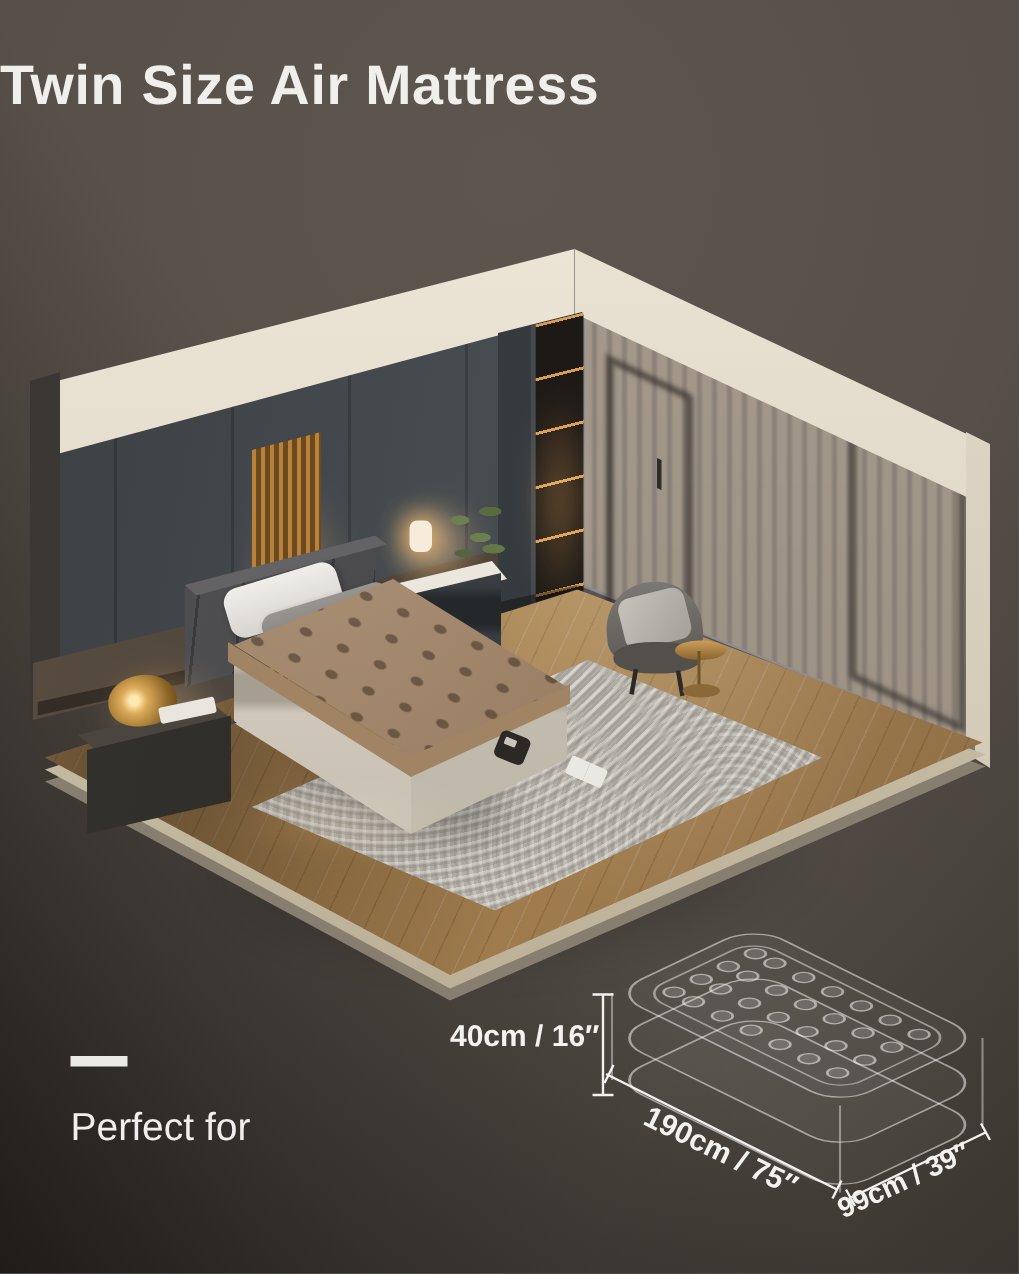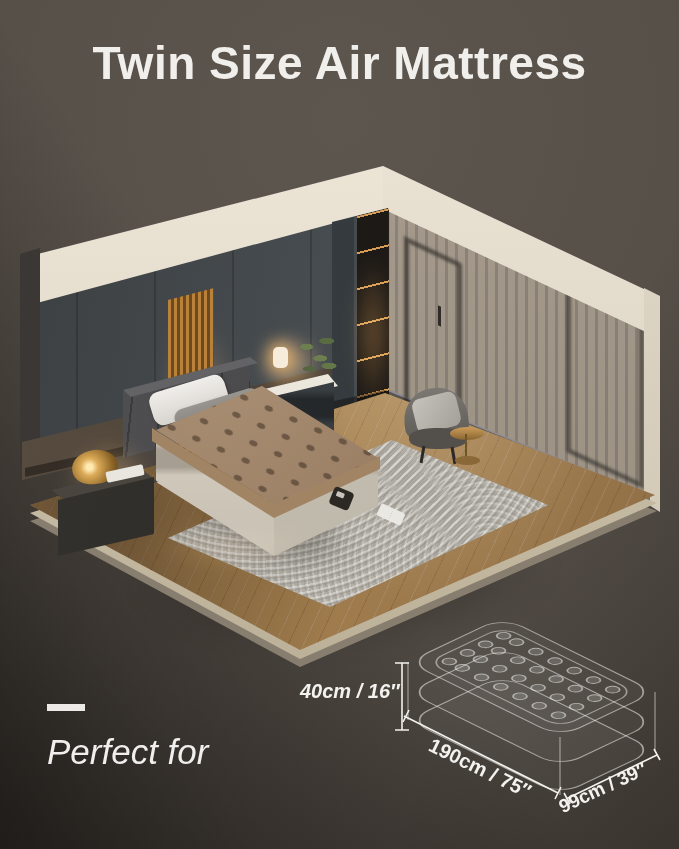--- a/index.html
+++ b/index.html
@@ -6,29 +6,29 @@
   .canvas{
     position:relative;width:679px;height:849px;overflow:hidden;
     font-family:"Liberation Sans","DejaVu Sans",sans-serif;
     background:
       radial-gradient(120% 95% at 50% 14%, #5d564f 0%, #575049 42%, #4e4842 72%, #423c37 100%);
   }
   .abs{position:absolute;inset:0;}
   .vignette-bl{background:linear-gradient(55deg, rgba(10,8,6,0.62) 0%, rgba(10,8,6,0.30) 20%, rgba(10,8,6,0) 46%);}
   .vignette-br{background:linear-gradient(-65deg, rgba(18,14,10,0.18) 0%, rgba(18,14,10,0) 28%);}
   .page-title{
-    position:absolute;top:36px;left:0;width:100%;text-align:center;margin:0;
-    font-size:46px;font-weight:700;letter-spacing:0.5px;color:#f1efec;
+    position:absolute;top:36px;left:0;width:100%;margin:0;
+    font-size:37px;font-weight:700;letter-spacing:0.5px;color:#f1efec;
   }
   .glow{position:absolute;border-radius:50%;mix-blend-mode:screen;pointer-events:none;}
   .tagline{position:absolute;left:47px;top:704px;color:#efeeec;}
   .tagline-dash{width:38px;height:7px;background:#eceae6;margin-bottom:22px;}
-  .tagline-text{font-size:35px;font-weight:500;line-height:37px;color:#f0efed;font-style:italic;}
+  .tagline-text{font-size:26px;font-weight:500;line-height:37px;color:#f0efed;}
   .dim-label{position:absolute;color:#f3f2ef;font-weight:600;white-space:nowrap;}
-  .dim-h{left:300px;top:680px;width:96px;font-size:20px;text-align:center;font-style:italic;}
+  .dim-h{left:300px;top:680px;width:96px;font-size:20px;text-align:center;}
   .dim-l{left:398px;top:757px;width:164px;font-size:20px;text-align:center;transform:rotate(26deg);}
   .dim-w{left:541px;top:777px;width:124px;font-size:19px;text-align:center;transform:rotate(-25deg);}
   .diagram-svg{position:absolute;left:0;top:0;pointer-events:none;}
   .pillow{position:absolute;box-shadow:1px 2px 4px rgba(20,15,10,0.35);}
 </style>
 </head>
 <body>
 
 <div class="canvas">
 

